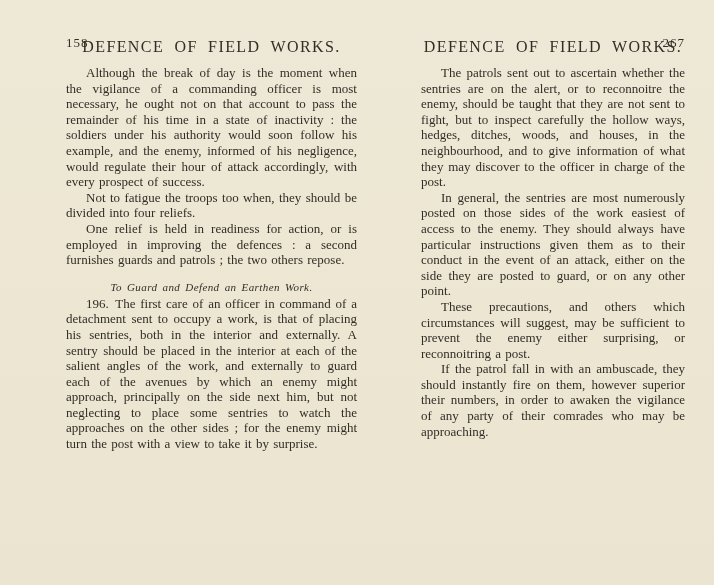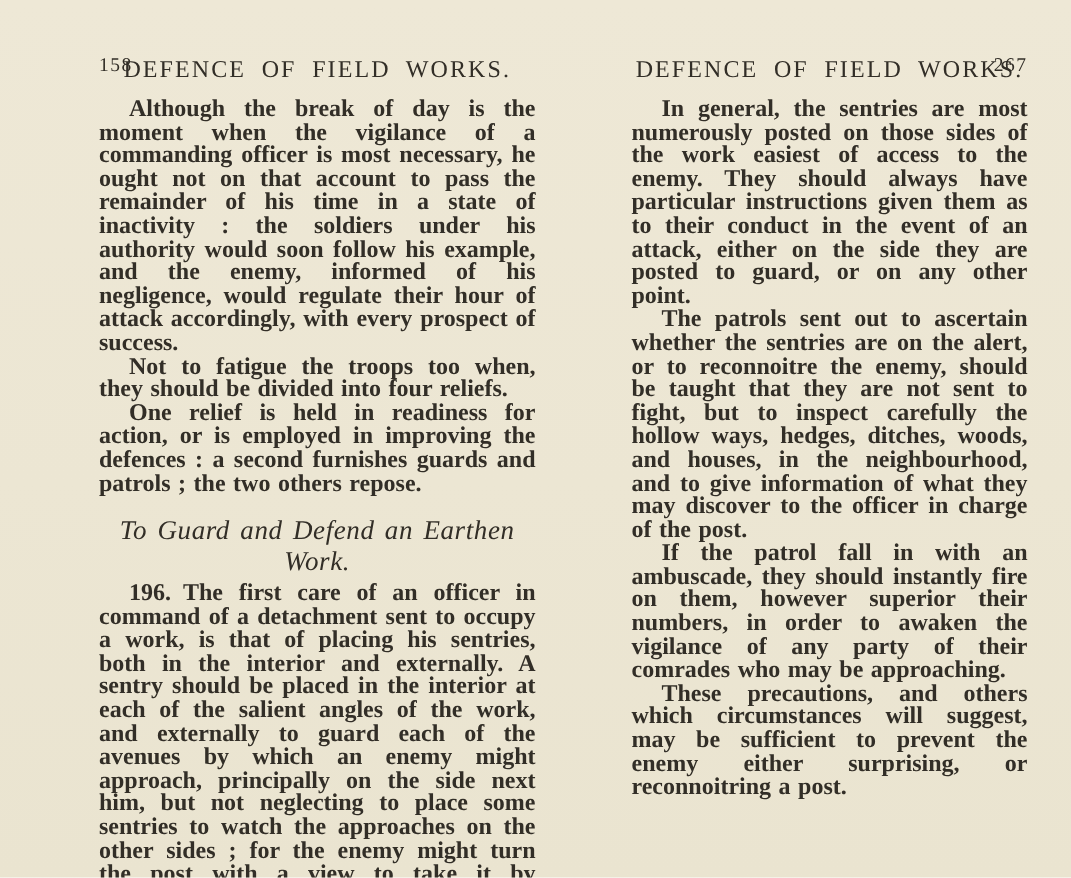--- a/index.html
+++ b/index.html
@@ -28,30 +28,29 @@
     word-spacing: 5px;
     white-space: nowrap;
   }
   .pagenum { position: absolute; top: -3px; font-size: 13px; letter-spacing: 1px; }
   .page-left  .pagenum { left: 0; }
   .page-right .pagenum { right: 0; }
 
   .bodytext { margin-top: 12px; }
   .bodytext p {
     margin: 0;
-    font-size: 16px;
+    font-size: 13px;
     line-height: 15.6px;
     text-align: justify;
     text-indent: 20px;
     word-spacing: 1px;
-    font-weight: bold;
   }
   .sechead {
     margin: 13px 0 3px 0;
-    font-size: 18px;
+    font-size: 11px;
     font-style: italic;
     font-weight: normal;
     text-align: center;
     letter-spacing: 0.4px;
     word-spacing: 2px;
   }
 </style>
 </head>
 <body>
 
@@ -68,18 +67,18 @@
     <p>196. The first care of an officer in command of a detachment sent to occupy a work, is that of placing his sentries, both in the interior and externally. A sentry should be placed in the interior at each of the salient angles of the work, and externally to guard each of the avenues by which an enemy might approach, principally on the side next him, but not neglecting to place some sentries to watch the approaches on the other sides ; for the enemy might turn the post with a view to take it by surprise.</p>
   </div>
 </div>
 
 <div class="page page-right">
   <div class="pagehead">
     <span class="running">DEFENCE OF FIELD WORKS.</span>
     <span class="pagenum">267</span>
   </div>
   <div class="bodytext">
+    <p>The patrols sent out to ascertain whether the sentries are on the alert, or to reconnoitre the enemy, should be taught that they are not sent to fight, but to inspect carefully the hollow ways, hedges, ditches, woods, and houses, in the neighbourhood, and to give information of what they may discover to the officer in charge of the post.</p>
     <p>In general, the sentries are most numerously posted on those sides of the work easiest of access to the enemy.  They should always have particular instructions given them as to their conduct in the event of an attack, either on the side they are posted to guard, or on any other point.</p>
-    <p>The patrols sent out to ascertain whether the sentries are on the alert, or to reconnoitre the enemy, should be taught that they are not sent to fight, but to inspect carefully the hollow ways, hedges, ditches, woods, and houses, in the neighbourhood, and to give information of what they may discover to the officer in charge of the post.</p>
+    <p>These precautions, and others which circumstances will suggest, may be sufficient to prevent the enemy either surprising, or reconnoitring a post.</p>
     <p>If the patrol fall in with an ambuscade, they should instantly fire on them, however superior their numbers, in order to awaken the vigilance of any party of their comrades who may be approaching.</p>
-    <p>These precautions, and others which circumstances will suggest, may be sufficient to prevent the enemy either surprising, or reconnoitring a post.</p>
   </div>
 </div>
 
 </body></html>

